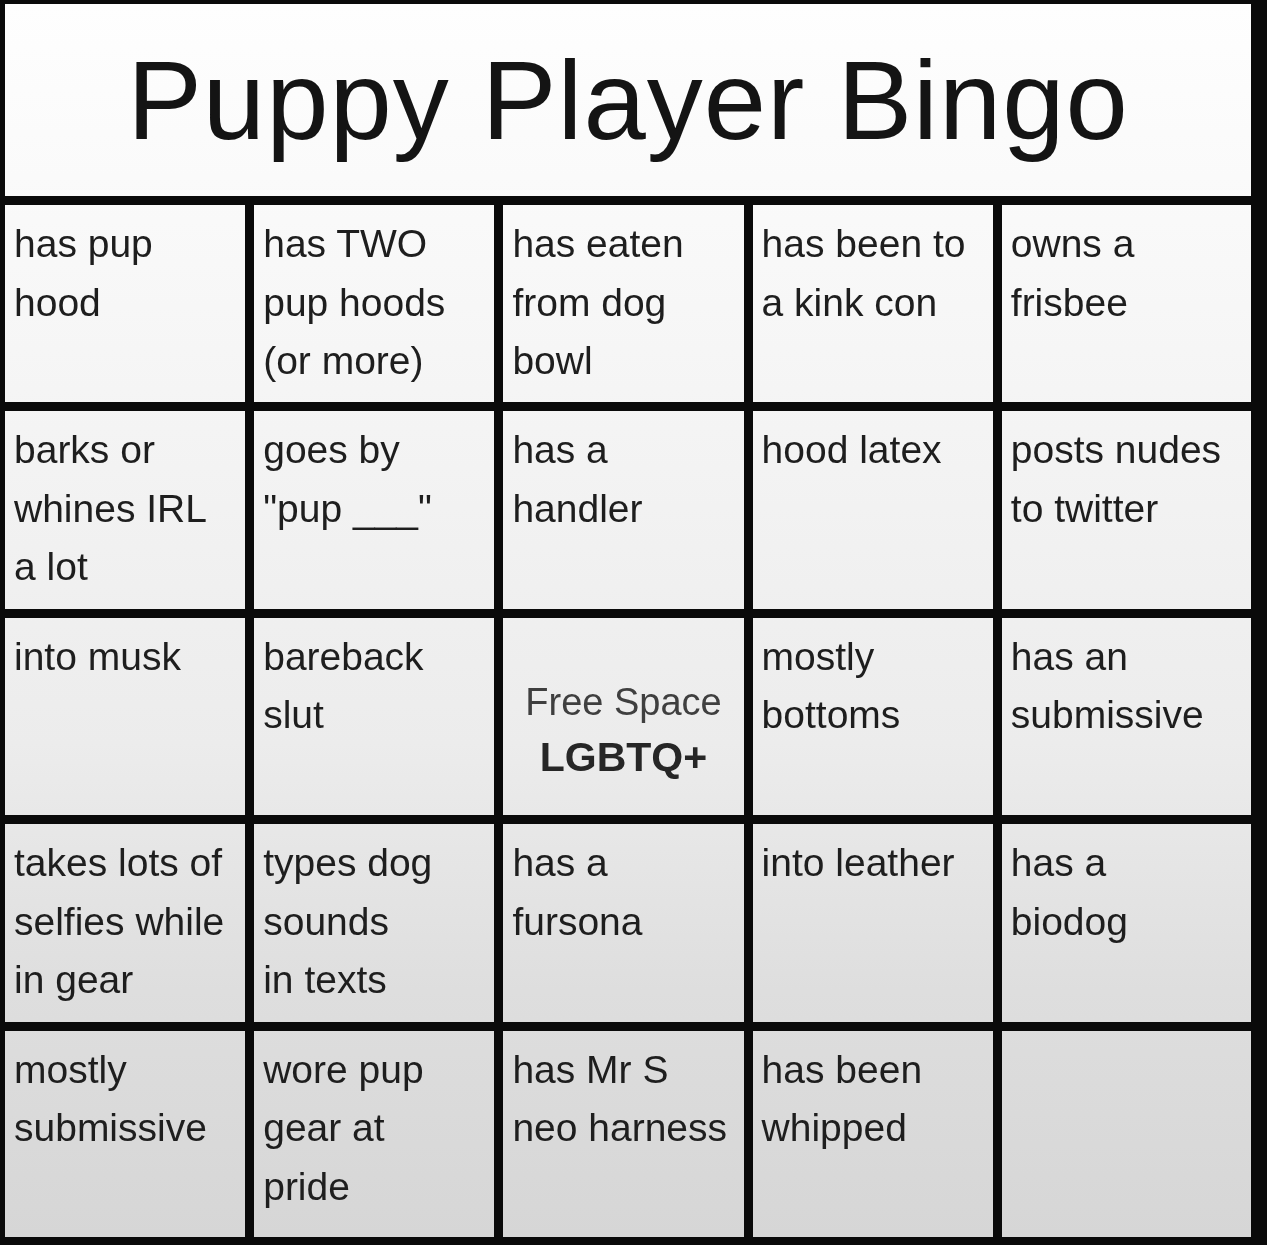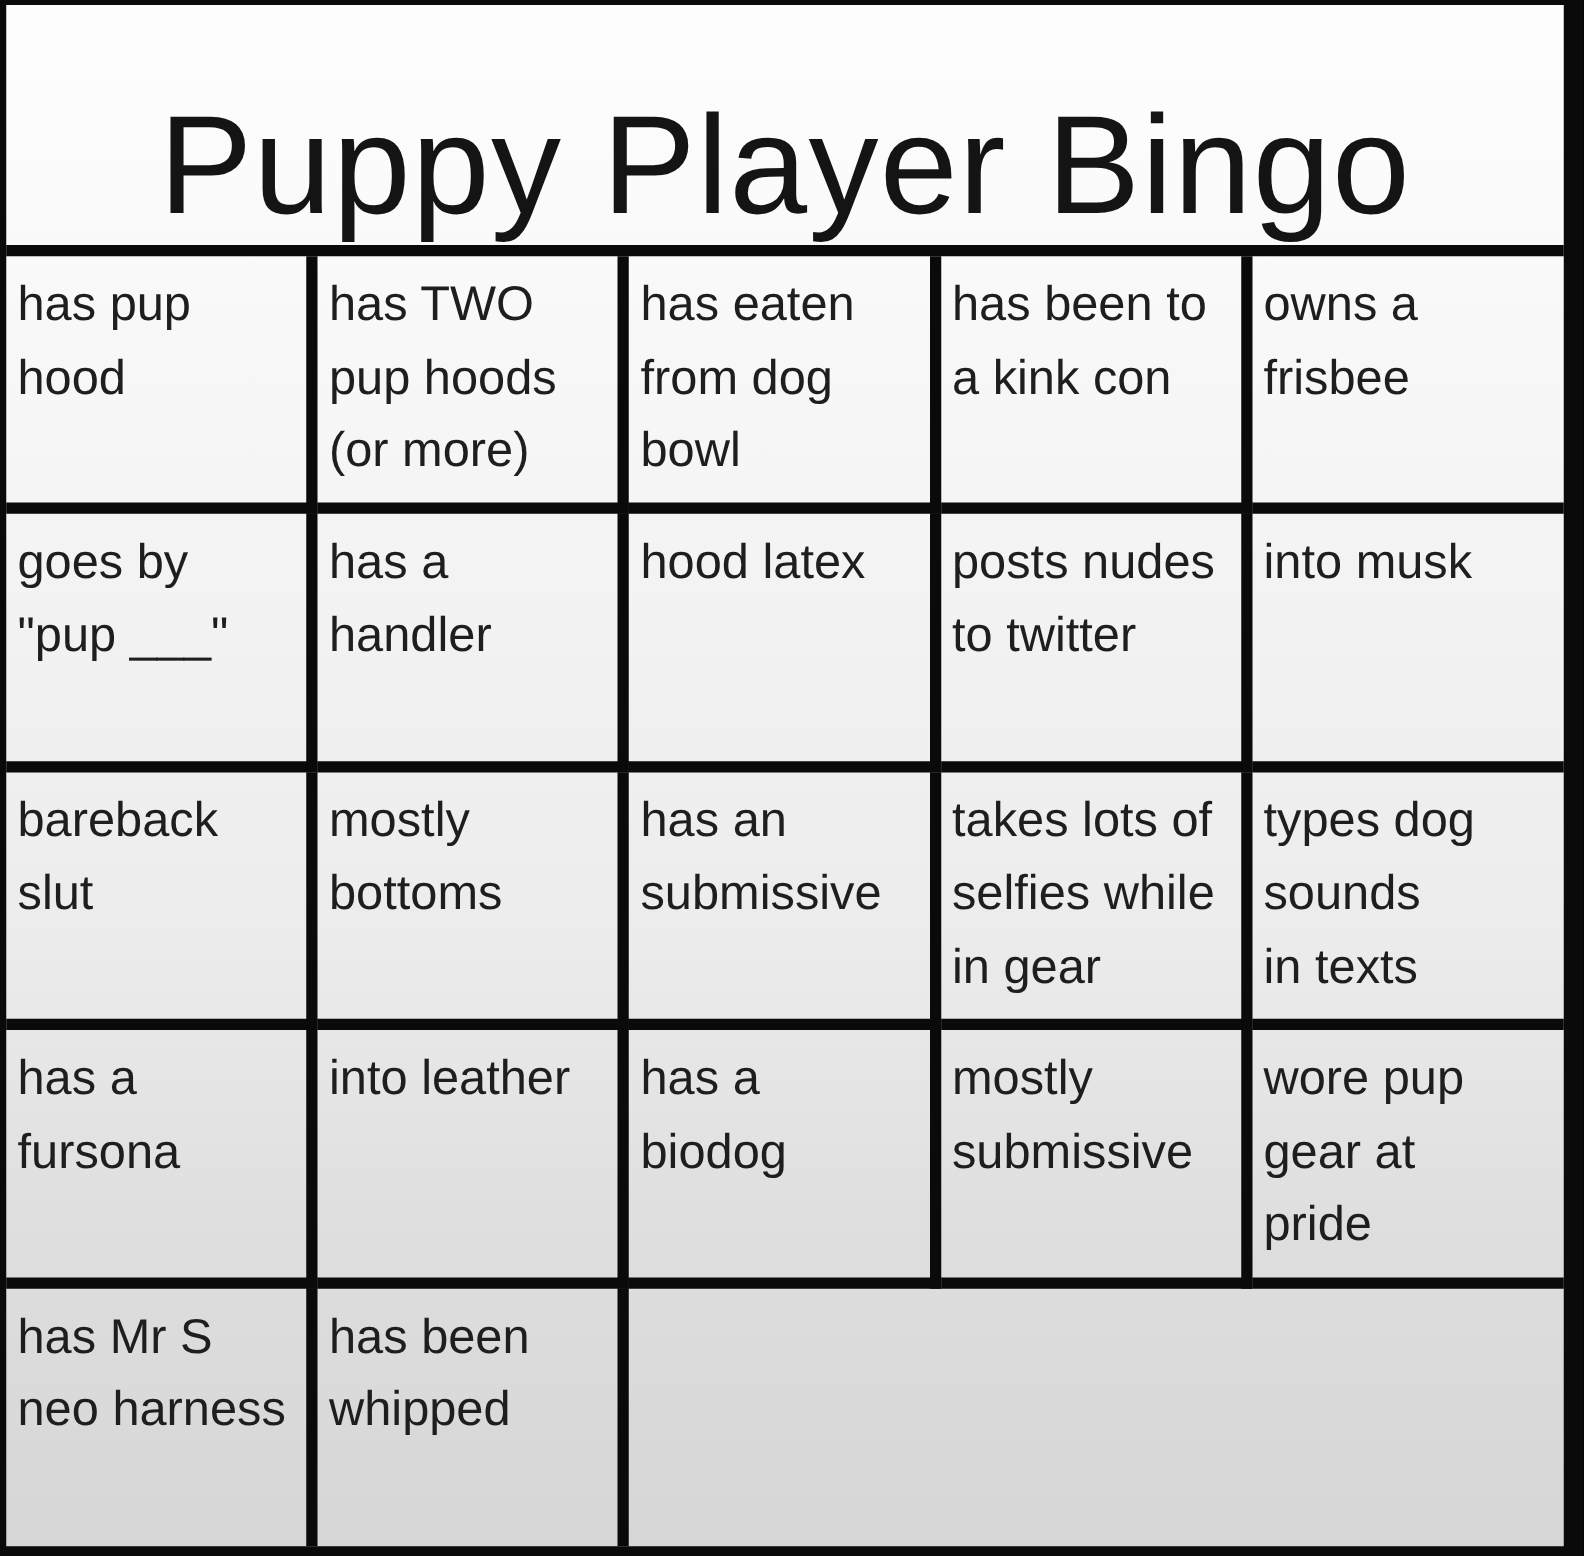--- a/index.html
+++ b/index.html
@@ -21,21 +21,21 @@
     height: 100%;
     display: flex;
     flex-direction: column;
     background: linear-gradient(180deg, #fefefe 0%, #f6f6f6 28%, #ececec 60%, #dedede 80%, #d6d6d6 100%);
   }
   .title-row {
     flex: none;
     height: 192px;
     border-bottom: 9px solid #0a0a0a;
     display: flex;
-    align-items: flex-end;
+    align-items: center;
     justify-content: center;
   }
   .title-row h1 {
     margin: 0;
     font-size: 112px;
     font-weight: 400;
     color: #141414;
     letter-spacing: 1px;
     white-space: nowrap;
   }
@@ -98,31 +98,38 @@
 pup hoods
 (or more)</div>
       <div class="cell">has eaten
 from dog
 bowl</div>
       <div class="cell">has been to
 a kink con</div>
       <div class="cell">owns a
 frisbee</div>
 
+      <div class="cell">barks or
+whines IRL
+a lot</div>
       <div class="cell">goes by
 "pup ___"</div>
       <div class="cell">has a
 handler</div>
       <div class="cell">hood latex</div>
       <div class="cell">posts nudes
 to twitter</div>
 
       <div class="cell">into musk</div>
       <div class="cell">bareback
 slut</div>
+      <div class="cell free">
+        <span class="free-label">Free Space</span>
+        <span class="free-sublabel">LGBTQ+</span>
+      </div>
       <div class="cell">mostly
 bottoms</div>
       <div class="cell">has an
 submissive</div>
 
       <div class="cell">takes lots of
 selfies while
 in gear</div>
       <div class="cell">types dog
 sounds

